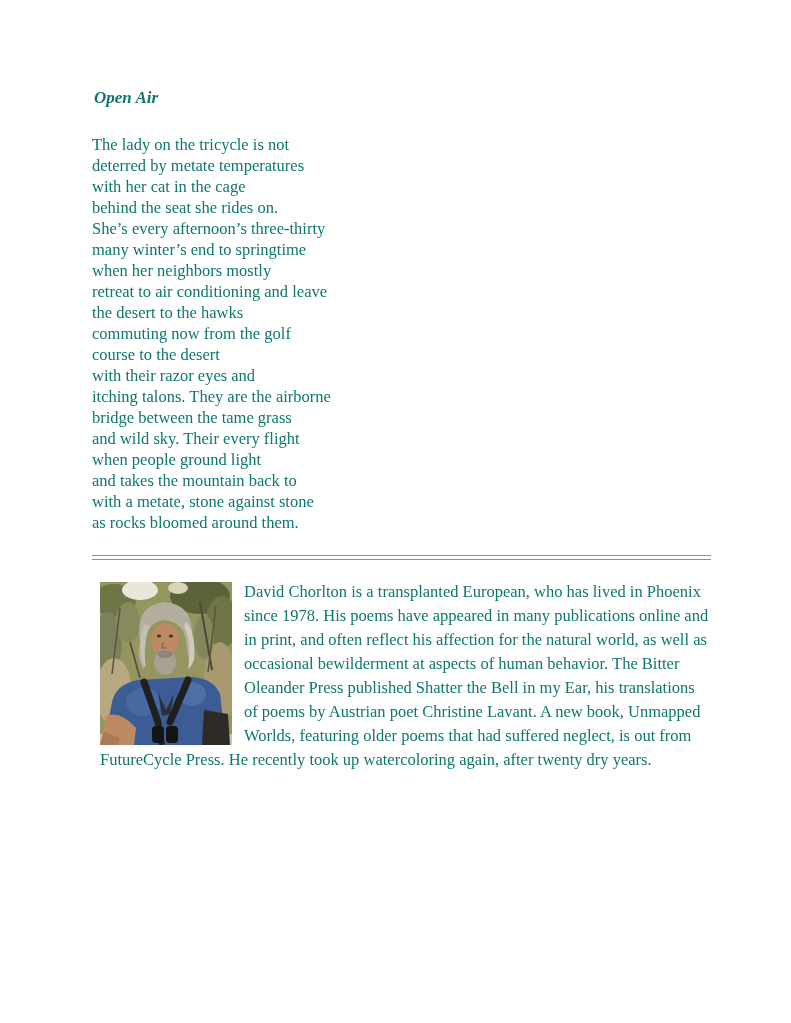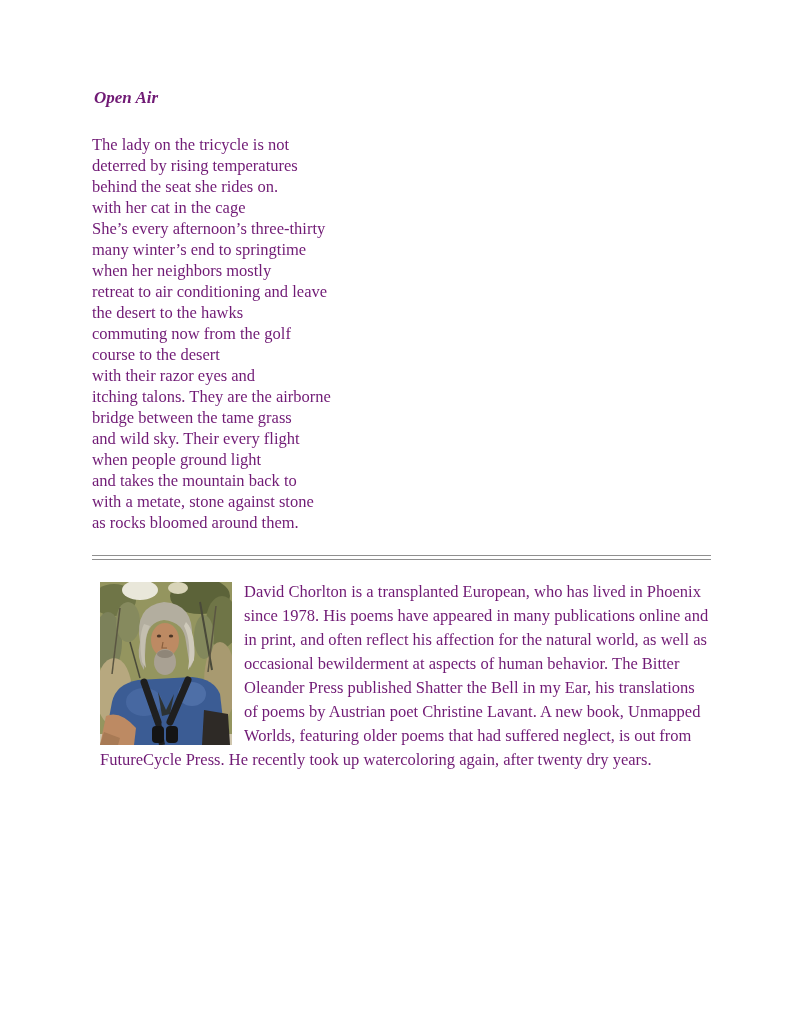--- a/index.html
+++ b/index.html
@@ -7,21 +7,21 @@
     padding: 0;
     background: #ffffff;
   }
   .page {
     position: relative;
     width: 791px;
     height: 1023px;
     background: #ffffff;
     overflow: hidden;
     font-family: "Liberation Serif", serif;
-    color: #701a75;
+    color: #0f766e;
   }
   .content {
     padding: 88px 80px 0 92px; 
   }
   .poem-title {
     font-size: 17px;
     line-height: 20px;
     font-weight: bold;
     font-style: italic;
     margin: 0 0 26px 2px;
@@ -63,23 +63,23 @@
 </head>
 <body>
 
 <div class="page">
   <div class="content">
 
     <h1 class="poem-title">Open Air</h1>
 
     <div class="poem">
         <div>The lady on the tricycle is not</div>
-        <div>deterred by rising temperatures</div>
+        <div>deterred by metate temperatures</div>
+        <div>with her cat in the cage</div>
         <div>behind the seat she rides on.</div>
-        <div>with her cat in the cage</div>
         <div>She’s every afternoon’s three-thirty</div>
         <div>many winter’s end to springtime</div>
         <div>when her neighbors mostly</div>
         <div>retreat to air conditioning and leave</div>
         <div>the desert to the hawks</div>
         <div>commuting now from the golf</div>
         <div>course to the desert</div>
         <div>with their razor eyes and</div>
         <div>itching talons. They are the airborne</div>
         <div>bridge between the tame grass</div>

